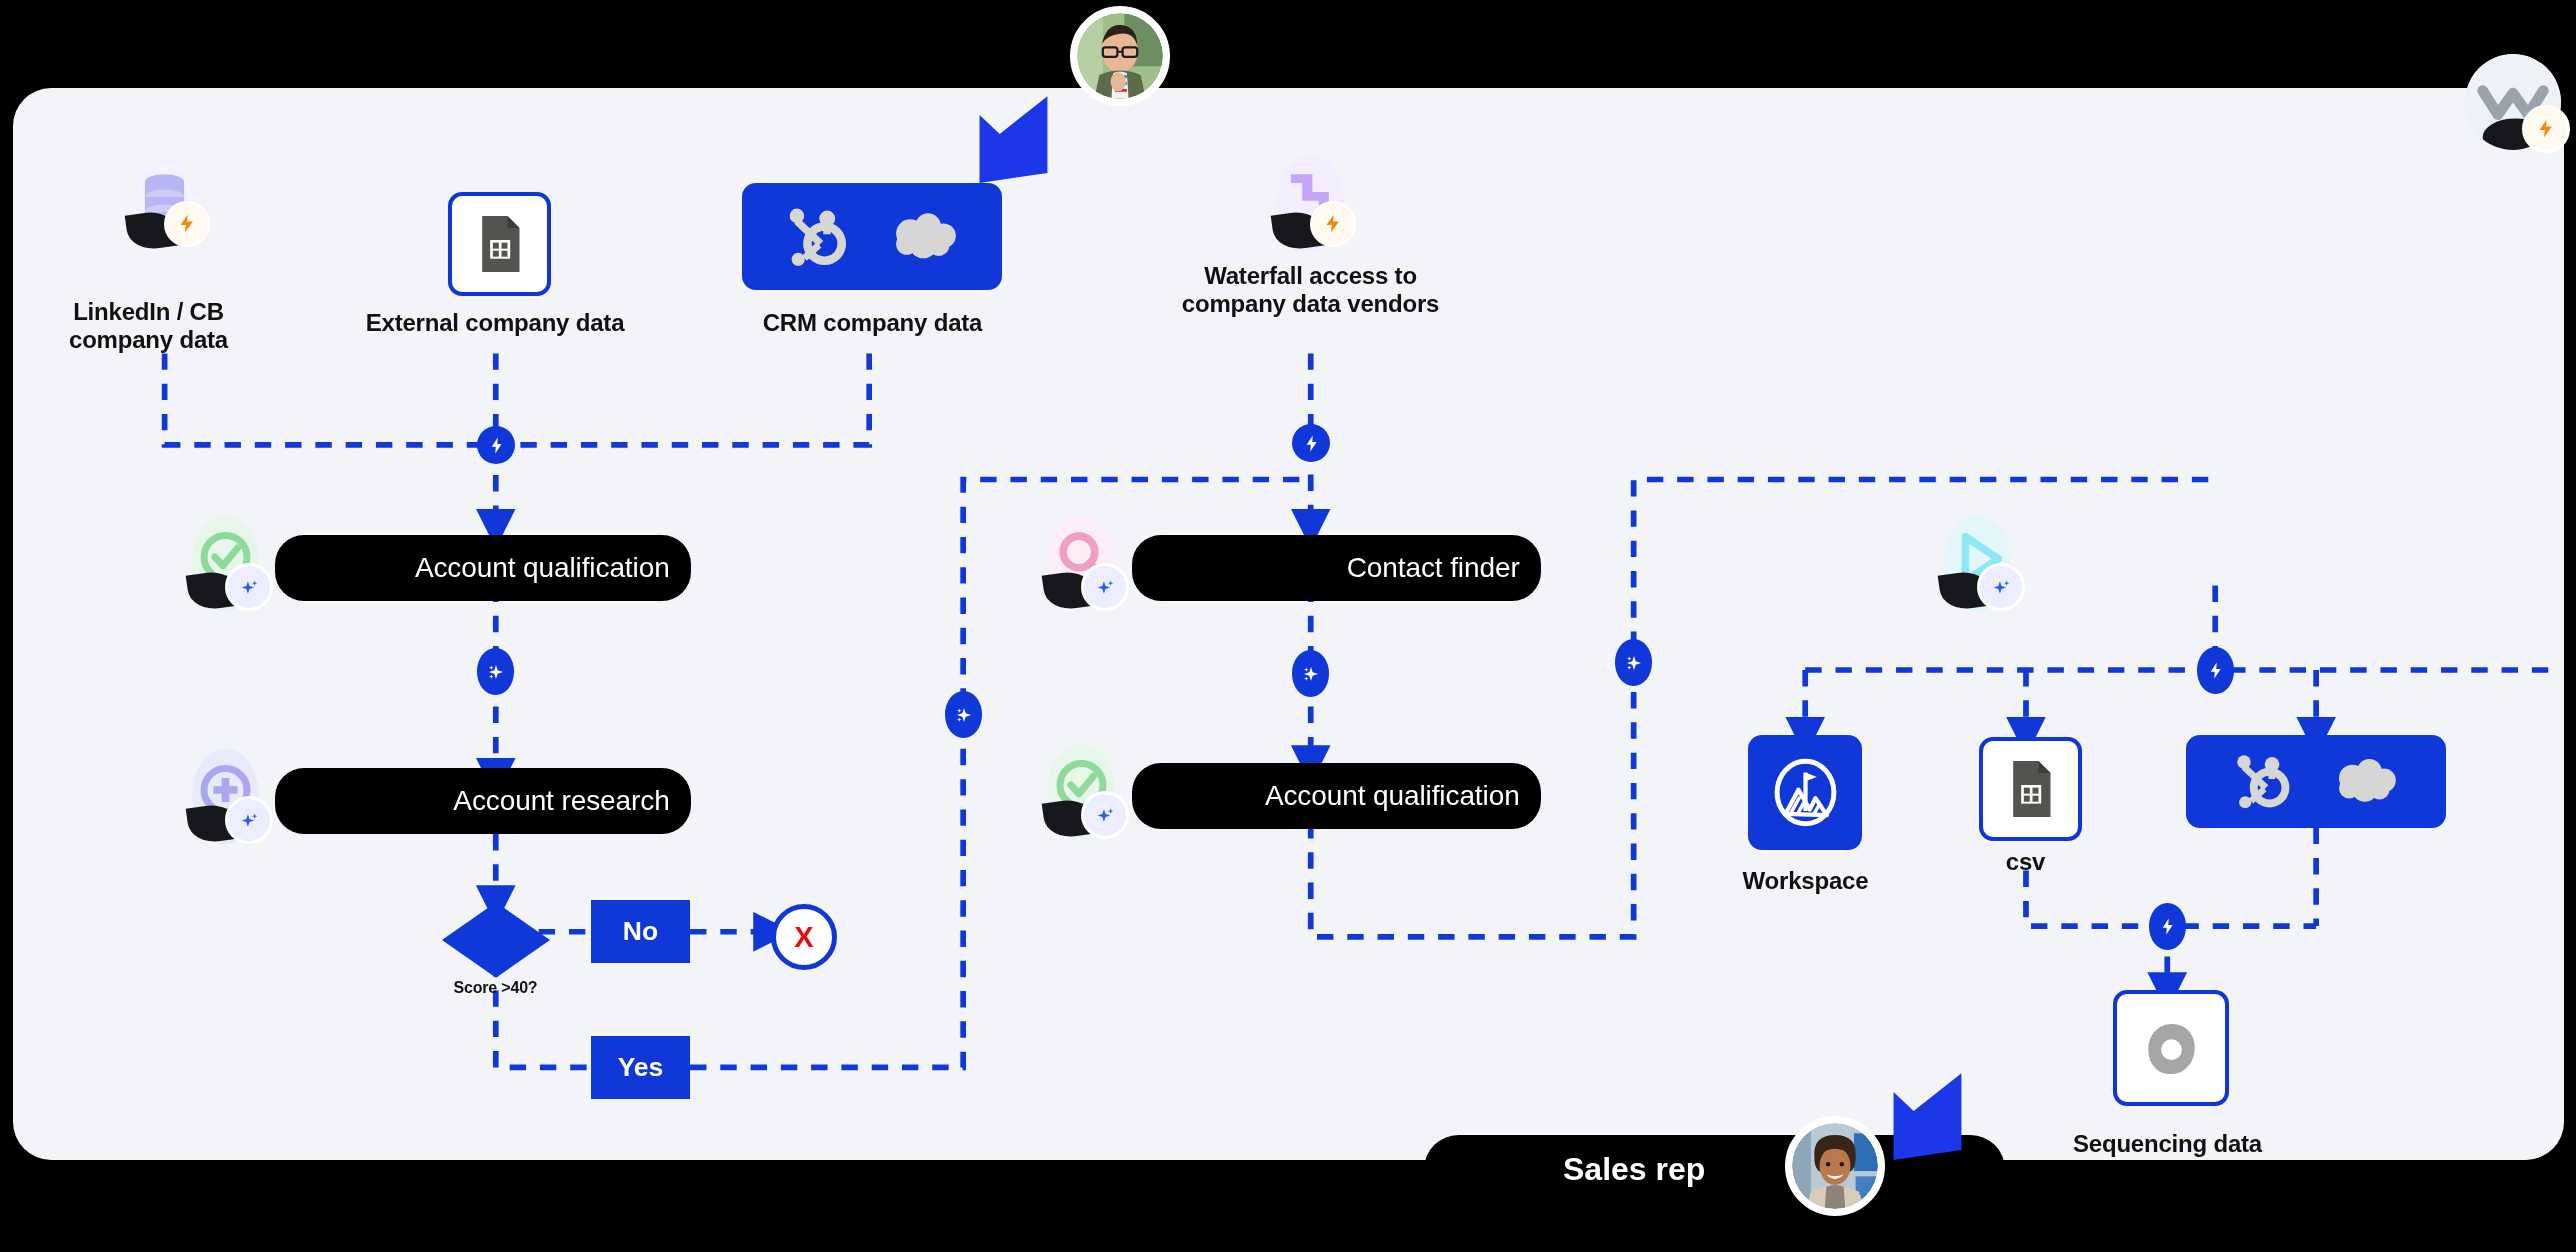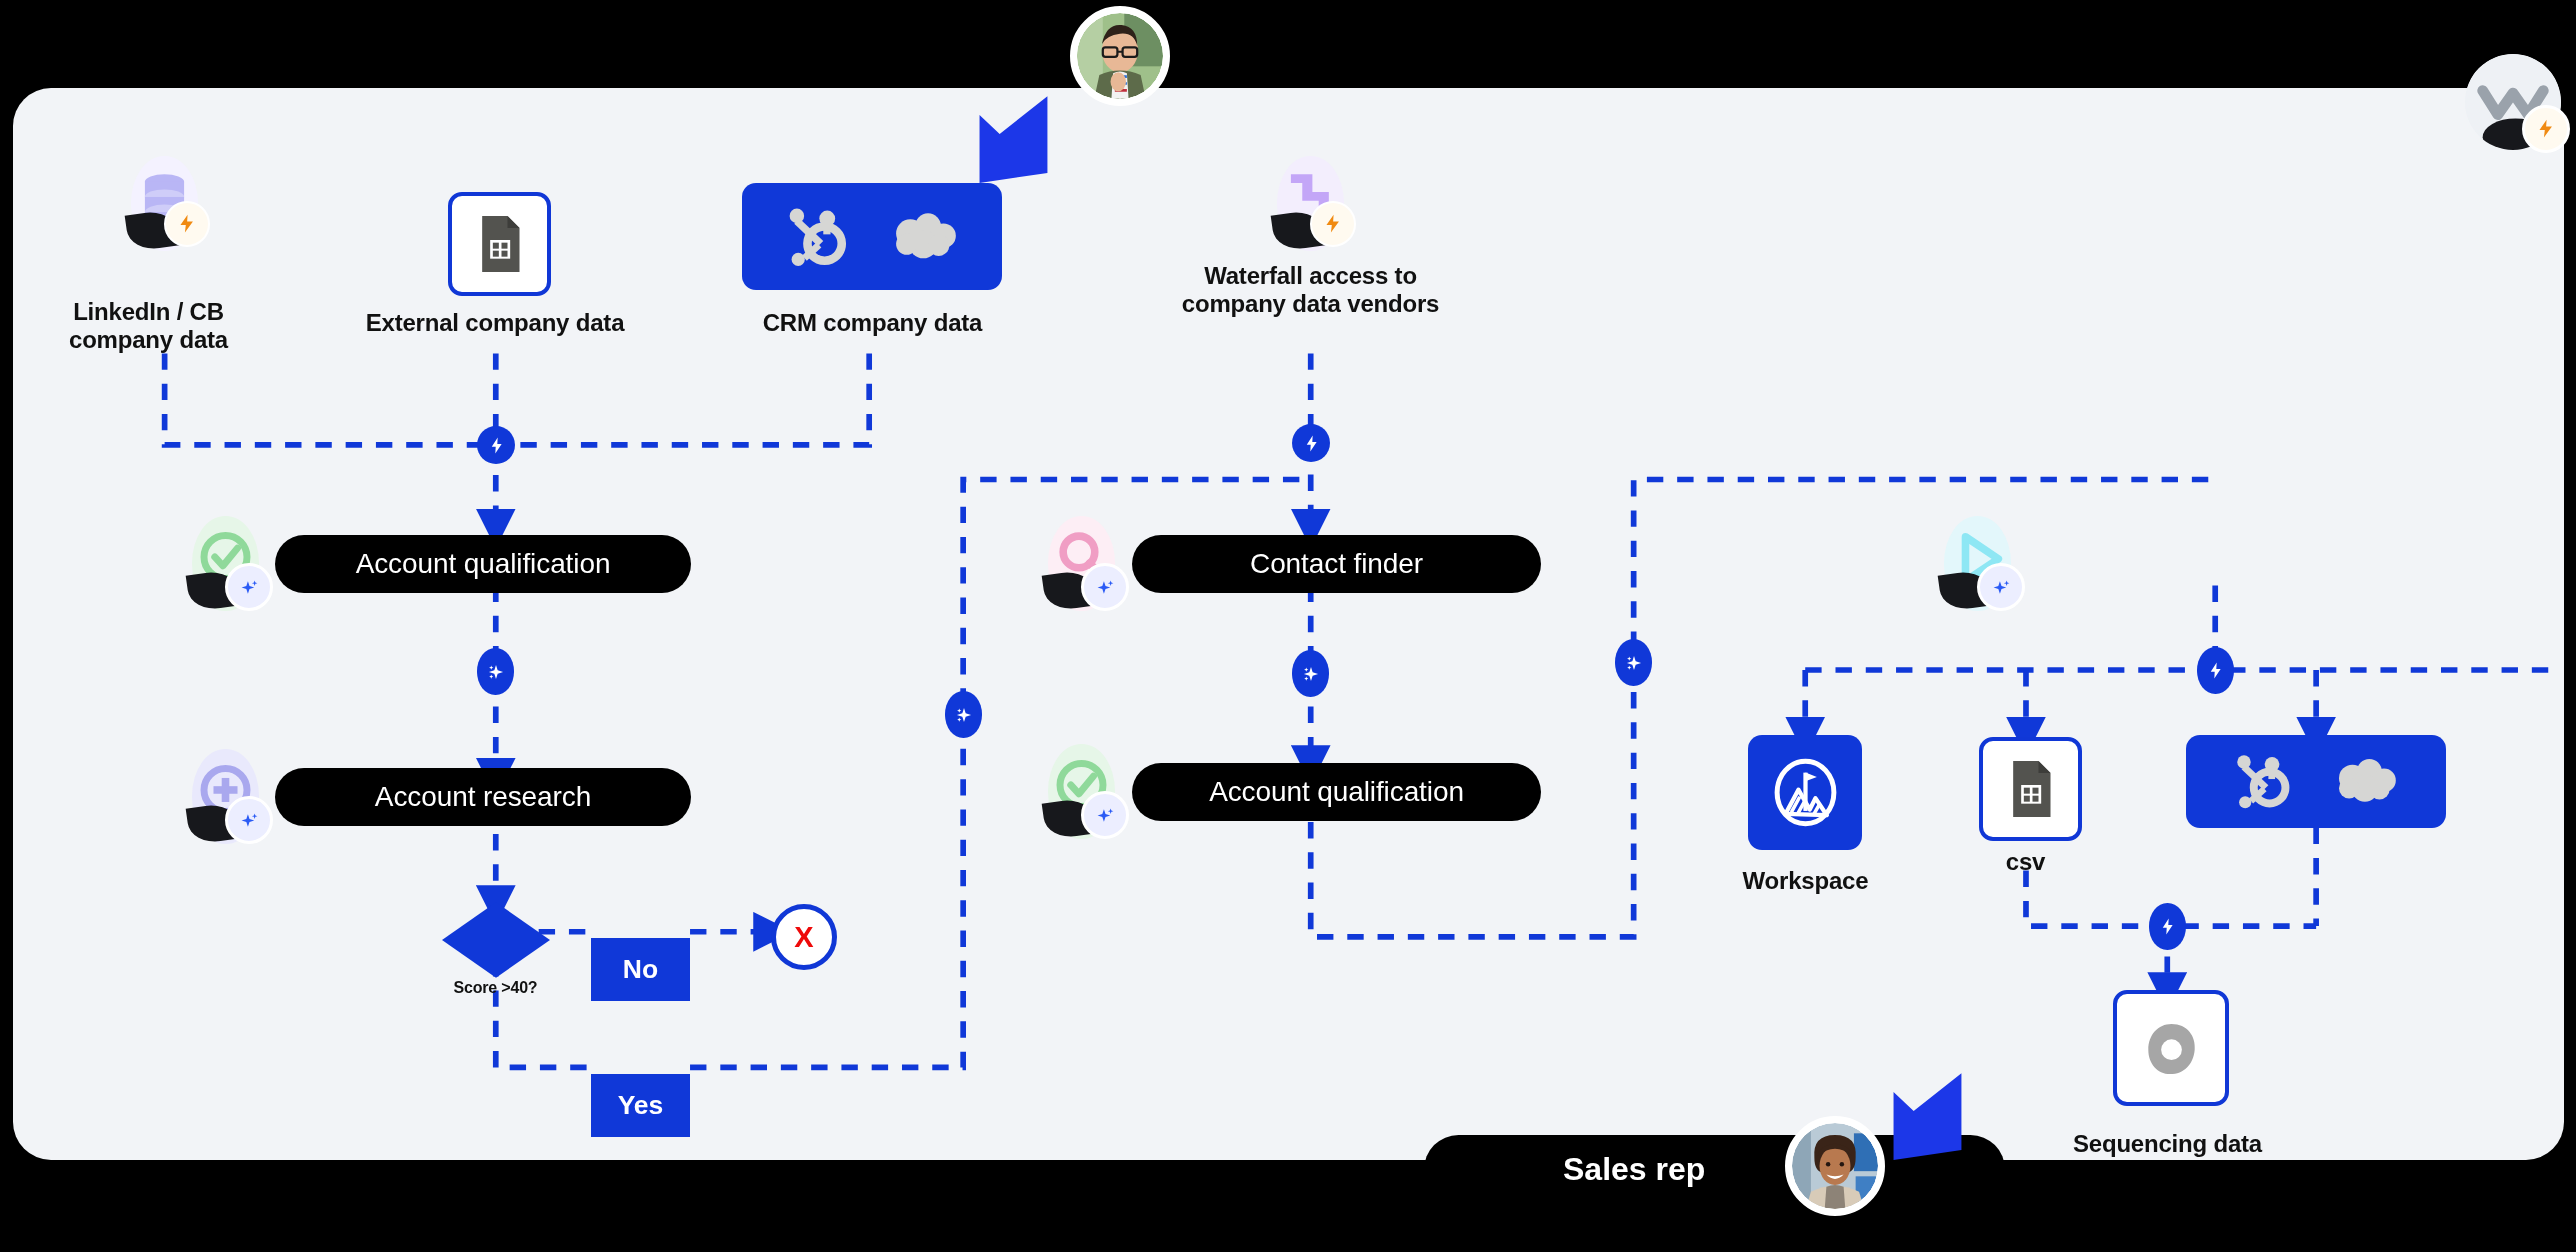--- a/index.html
+++ b/index.html
@@ -35,34 +35,34 @@
                     border-radius:50%;background:#eceeff;border:3.2px solid #fff;
                     display:flex;align-items:center;justify-content:center;}
 
   
   .tile{position:absolute;border-radius:14px;display:flex;align-items:center;
         justify-content:center;}
   .tile.white{background:#fff;border:4.4px solid #1037d6;}
   .tile.blue{background:#1038d8;}
 
   
-  .step{position:absolute;height:58px;background:#000;border-radius:29px;
-        display:flex;align-items:center;justify-content:center;}
+  .step{position:absolute;height:66px;background:#000;border-radius:29px;
+        display:flex;align-items:center;justify-content:flex-end;}
   .step span{color:#fff;font-size:28px;font-weight:400;letter-spacing:-0.1px;
              padding:0 21.4px;white-space:nowrap;}
   .step-ico{position:absolute;width:95px;height:95px;z-index:3;}
 
   
   .badge{position:absolute;width:38px;height:38px;border-radius:50%;
          background:#1038d8;display:flex;align-items:center;justify-content:center;z-index:4;}
   .badge.tall{width:37px;height:47px;border-radius:18.3px/23px;}
 
   
   .chip{position:absolute;background:#1038d8;display:flex;align-items:center;
-        justify-content:center;margin-top:38px;}
+        justify-content:center;}
   .chip span{color:#fff;font-size:26.5px;font-weight:700;}
 
   
   .term{position:absolute;width:56px;height:56px;border-radius:50%;background:#fff;
         border:5.7px solid #1037d6;display:flex;align-items:center;justify-content:center;}
   .term span{color:#ee0a0a;font-weight:700;font-size:29px;line-height:1;}
 
   
   .persona{position:absolute;height:69px;background:#000;border-radius:35px;
            display:flex;align-items:center;}

